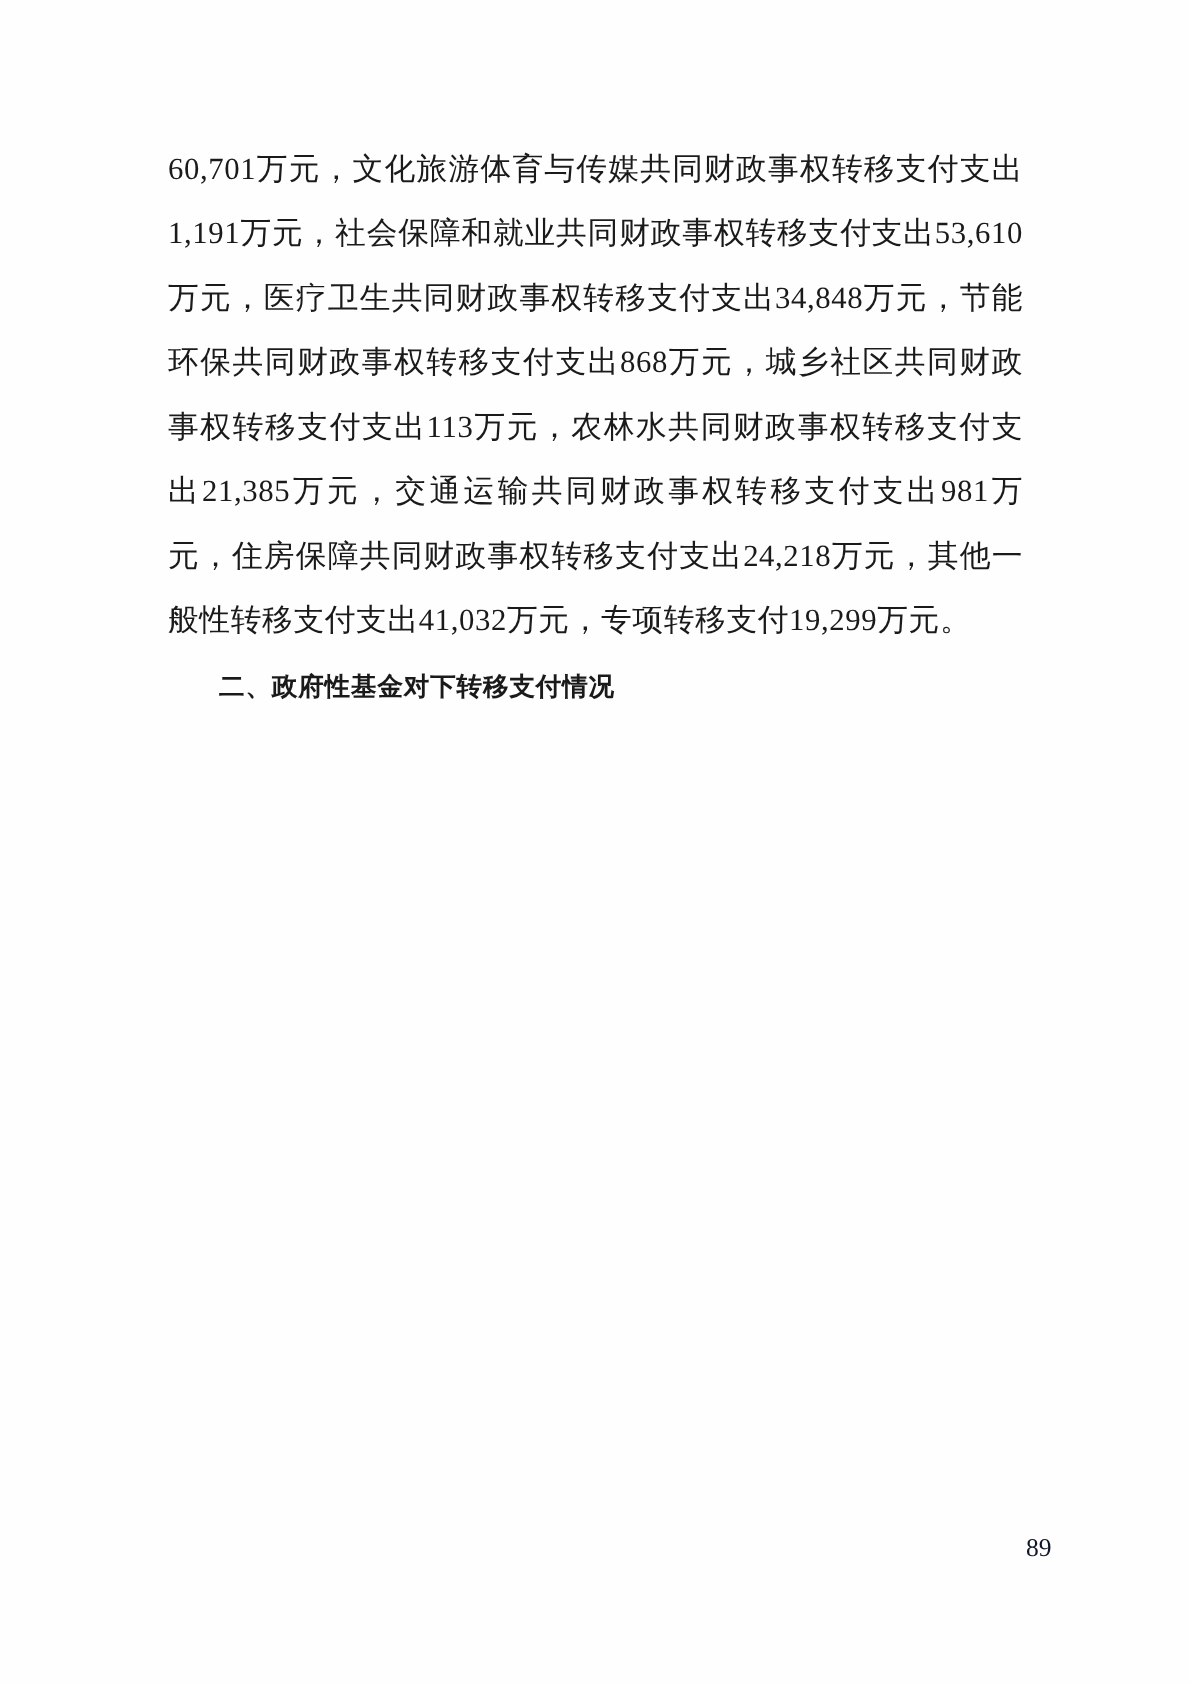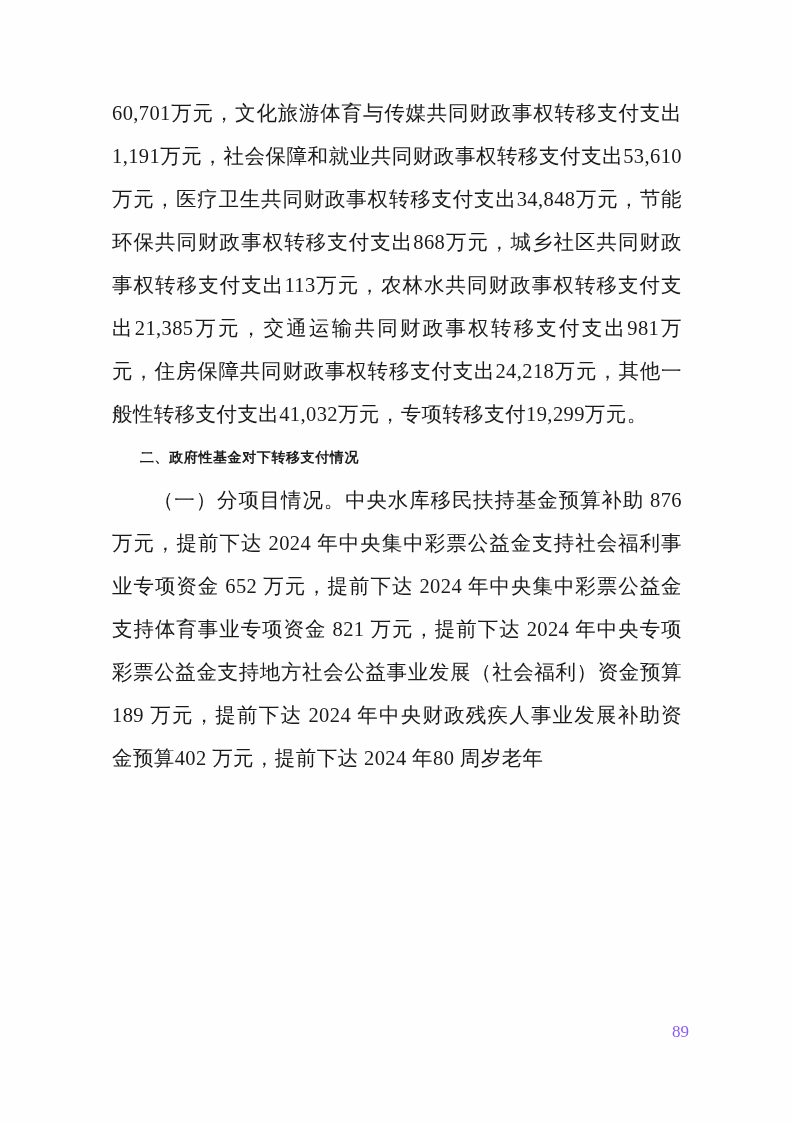--- a/index.html
+++ b/index.html
@@ -37,39 +37,38 @@
     text-align: justify;
     text-justify: inter-ideograph;
     letter-spacing: 0.4px;
     font-family: "Liberation Serif", "DejaVu Serif", serif;
   }
   p.indent {
     text-indent: 2em;
   }
   h2.heading {
     margin: 0;
-    font-size: 14px;
+    font-size: 17px;
     line-height: 43px;
     font-weight: bold;
     text-indent: 2em;
     letter-spacing: 0.6px;
     font-family: "Liberation Sans", "DejaVu Sans", sans-serif;
   }
   .pagenum {
     position: absolute;
-    right: 124px;
+    right: 112px;
     top: 1022px;
     font-size: 17px;
     font-family: "Liberation Serif", "DejaVu Serif", serif;
-    color: #8b5cf6;
+    color: #0f172a;
   }
 </style>
 </head>
 <body>
 
 <div class="page">
   <div class="content">
     <p class="para">60,701万元，文化旅游体育与传媒共同财政事权转移支付支出1,191万元，社会保障和就业共同财政事权转移支付支出53,610万元，医疗卫生共同财政事权转移支付支出34,848万元，节能环保共同财政事权转移支付支出868万元，城乡社区共同财政事权转移支付支出113万元，农林水共同财政事权转移支付支出21,385万元，交通运输共同财政事权转移支付支出981万元，住房保障共同财政事权转移支付支出24,218万元，其他一般性转移支付支出41,032万元，专项转移支付19,299万元。</p>
     <h2 class="heading">二、政府性基金对下转移支付情况</h2>
-    <p class="para indent">（一）分项目情况。中央水库移民扶持基金预算补助 876 万元，提前下达 2024 年中央集中彩票公益金支持社会福利事业专项资金 652 万元，提前下达 2024 年中央集中彩票公益金支持体育事业专项资金 821 万元，提前下达 2024 年中央专项彩票公益金支持地方社会公益事业发展（社会福利）资金预算 189 万元，提前下达 2024 年中央财政残疾人事业发展补助资金预算402 万元，提前下达 2024 年80 周岁老年</p>
   </div>
   <div class="pagenum">89</div>
 </div>
 
 </body></html>

